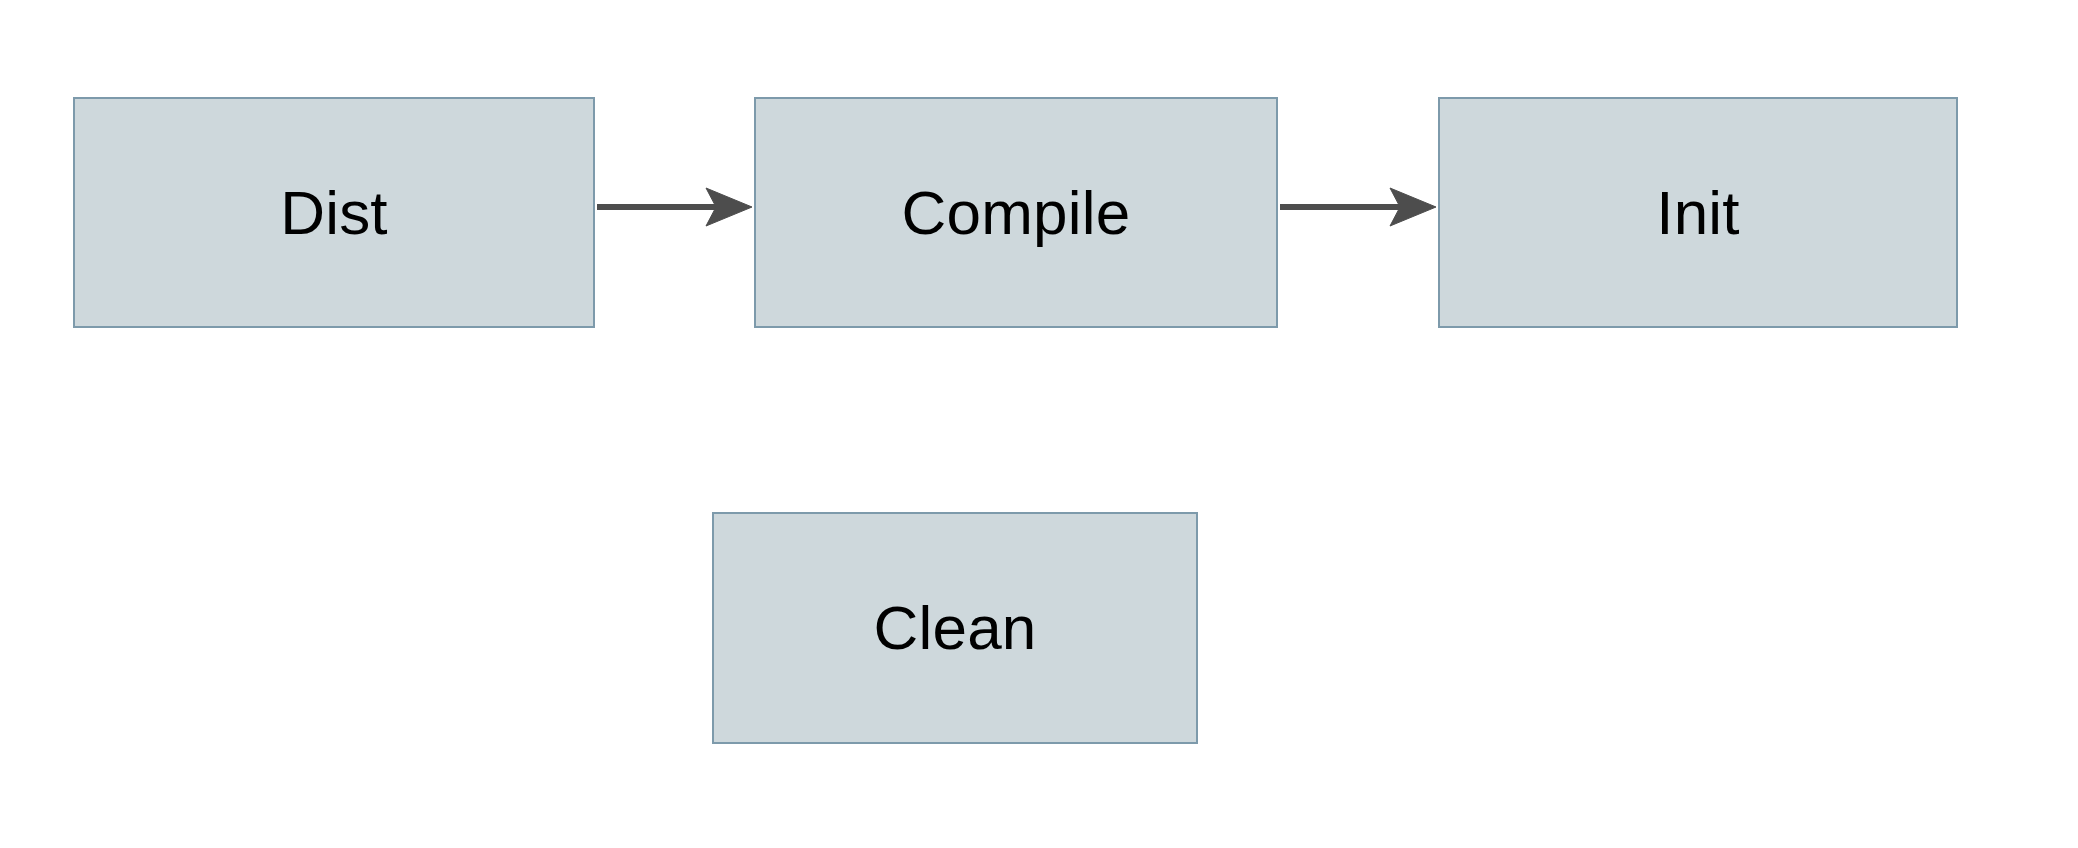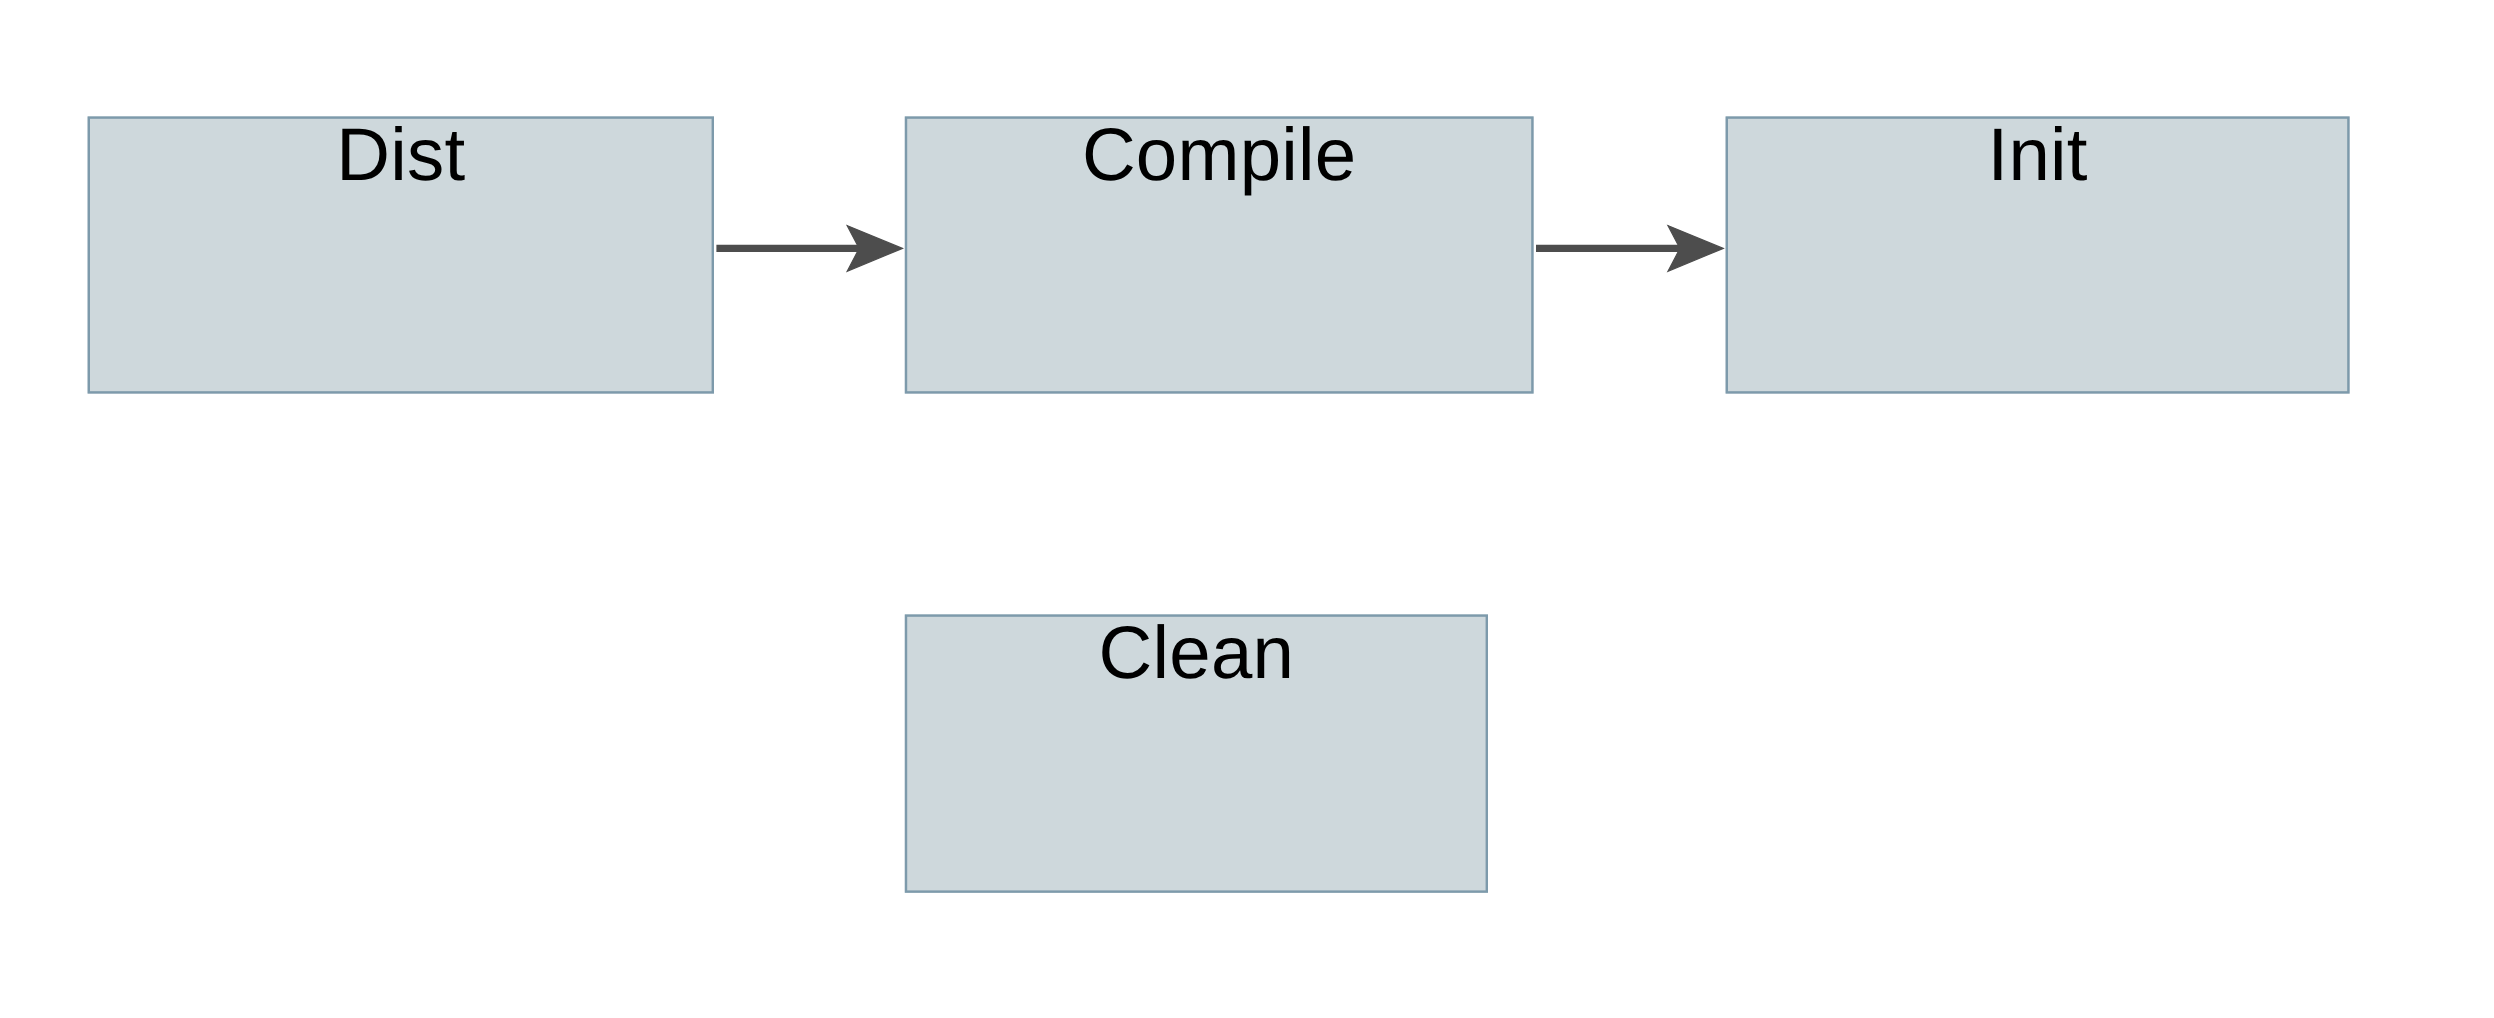--- a/index.html
+++ b/index.html
@@ -19,20 +19,21 @@
     width: 2078px;
     height: 848px;
     background: #ffffff;
   }
   .node {
     position: absolute;
     box-sizing: border-box;
     background: #ced8dc;
     border: 2px solid #7d9aab;
     display: flex;
+    align-items: center;
     justify-content: center;
   }
   .node-label {
     font-family: "Liberation Sans", "DejaVu Sans", sans-serif;
     font-size: 62px;
     font-weight: 400;
     color: #000000;
     line-height: 1;
     letter-spacing: 0.2px;
     white-space: nowrap;
@@ -75,17 +76,17 @@
   </div>
 
   <div class="node" style="left:1438px; top:97px; width:520px; height:231px;">
     <span class="node-label">Init</span>
   </div>
 
   <div class="node" style="left:754px; top:97px; width:524px; height:231px;">
     <span class="node-label">Compile</span>
   </div>
 
-  <div class="node" style="left:754px; top:512px; width:486px; height:232px;">
+  <div class="node" style="left:712px; top:512px; width:486px; height:232px;">
     <span class="node-label">Clean</span>
   </div>
 
 </div>
 
 </body></html>

